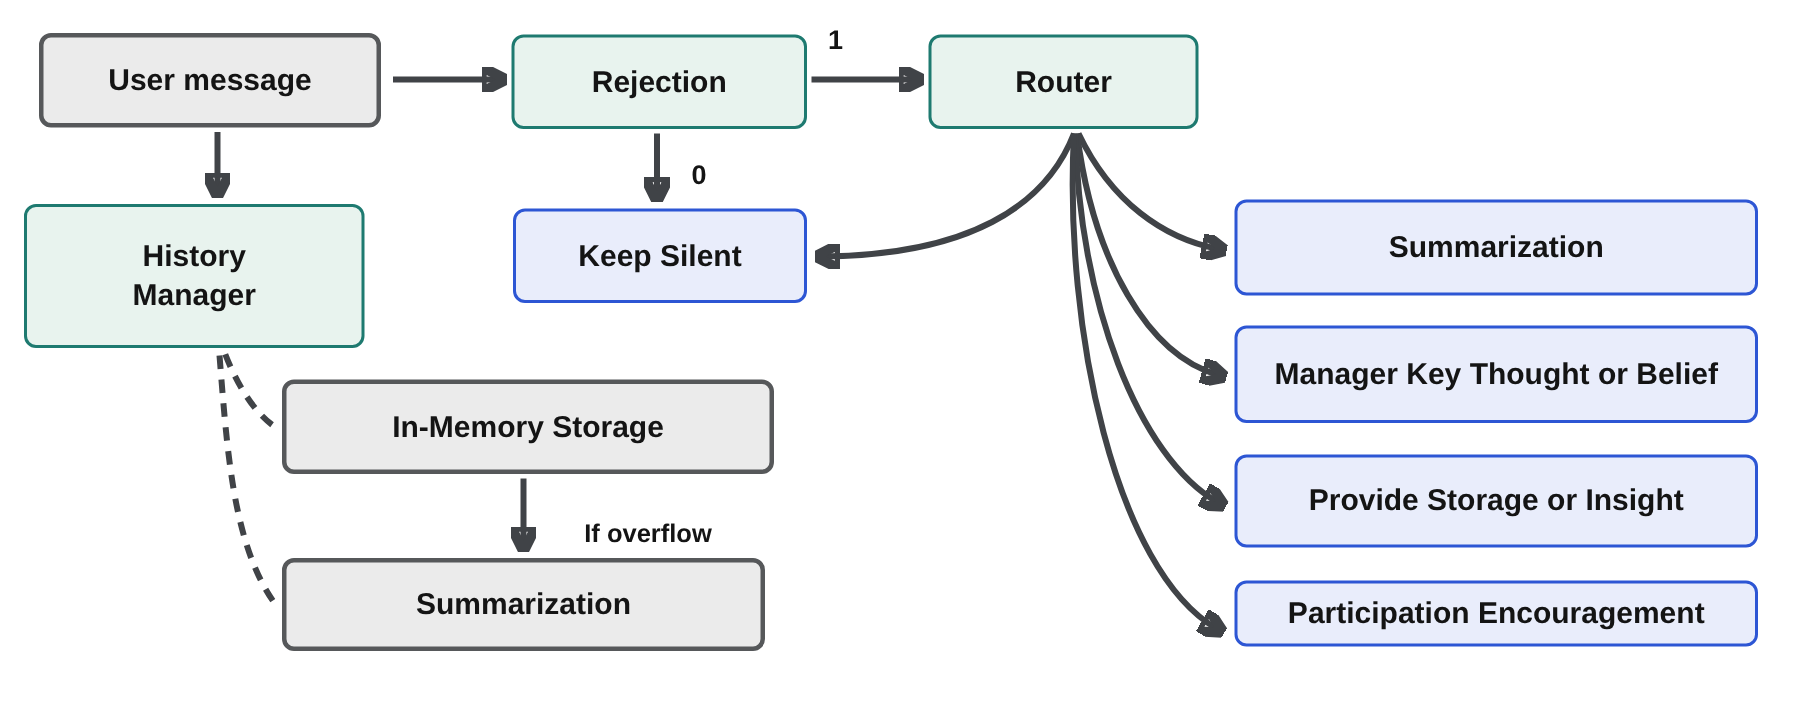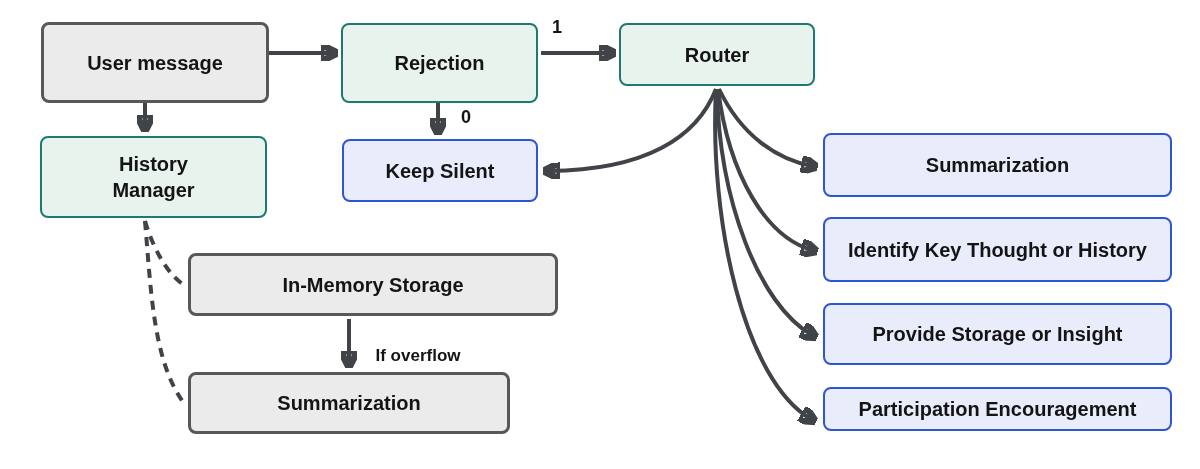--- a/index.html
+++ b/index.html
@@ -50,62 +50,62 @@
     <path d="M 349 319 L 349 362" marker-end="url(#ah)"></path>
     <path d="M 716 89 C 697 138 645 170 549 171" marker-end="url(#ah)"></path>
     <path d="M 719 89 C 741 135 776 159 812 166" marker-end="url(#ah)"></path>
     <path d="M 718 89 C 729 175 766 237 812 250" marker-end="url(#ah)"></path>
     <path d="M 717 89 C 719 200 759 305 812 335" marker-end="url(#ah)"></path>
     <path d="M 716 89 C 709 220 744 380 811 419" marker-end="url(#ah)"></path>
     <path class="dashed" d="M 145 221 C 153 248 167 274 184 285"></path>
     <path class="dashed" d="M 145 221 C 151 290 153 360 183 402"></path>
   </svg>
 
-  <div class="node gray" style="left:41px;top:22px;width:228px;height:81px">
+  <div class="node gray" style="left:26px;top:22px;width:228px;height:63px">
     <span>User message</span>
   </div>
 
-  <div class="node teal" style="left:341px;top:23px;width:197px;height:80px">
+  <div class="node teal" style="left:341px;top:23px;width:197px;height:63px">
     <span>Rejection</span>
   </div>
 
-  <div class="node teal" style="left:619px;top:23px;width:196px;height:63px">
+  <div class="node teal" style="left:619px;top:23px;width:180px;height:63px">
     <span>Router</span>
   </div>
 
-  <div class="node teal" style="left:40px;top:136px;width:227px;height:82px">
+  <div class="node teal" style="left:16px;top:136px;width:227px;height:96px">
     <span>History
 Manager</span>
   </div>
 
   <div class="node blue" style="left:342px;top:139px;width:196px;height:63px">
     <span>Keep Silent</span>
   </div>
 
-  <div class="node gray" style="left:188px;top:253px;width:370px;height:63px">
+  <div class="node gray" style="left:188px;top:253px;width:328px;height:63px">
     <span>In-Memory Storage</span>
   </div>
 
   <div class="node gray" style="left:188px;top:372px;width:322px;height:62px">
     <span>Summarization</span>
   </div>
 
   <div class="node blue" style="left:823px;top:133px;width:349px;height:64px">
     <span>Summarization</span>
   </div>
 
   <div class="node blue" style="left:823px;top:217px;width:349px;height:65px">
-    <span>Identify Key Thought or History</span>
+    <span>Manager Key Thought or Belief</span>
   </div>
 
   <div class="node blue" style="left:823px;top:303px;width:349px;height:62px">
     <span>Provide Storage or Insight</span>
   </div>
 
   <div class="node blue" style="left:823px;top:387px;width:349px;height:44px">
     <span>Participation Encouragement</span>
   </div>
 
   <div class="edge-label" style="left:557px;top:27px;font-size:18px">1</div>
   <div class="edge-label" style="left:466px;top:117px;font-size:18px">0</div>
-  <div class="edge-label" style="left:418px;top:356px">If overflow</div>
+  <div class="edge-label" style="left:432px;top:356px">If overflow</div>
 
 </div>
 
 </body></html>

